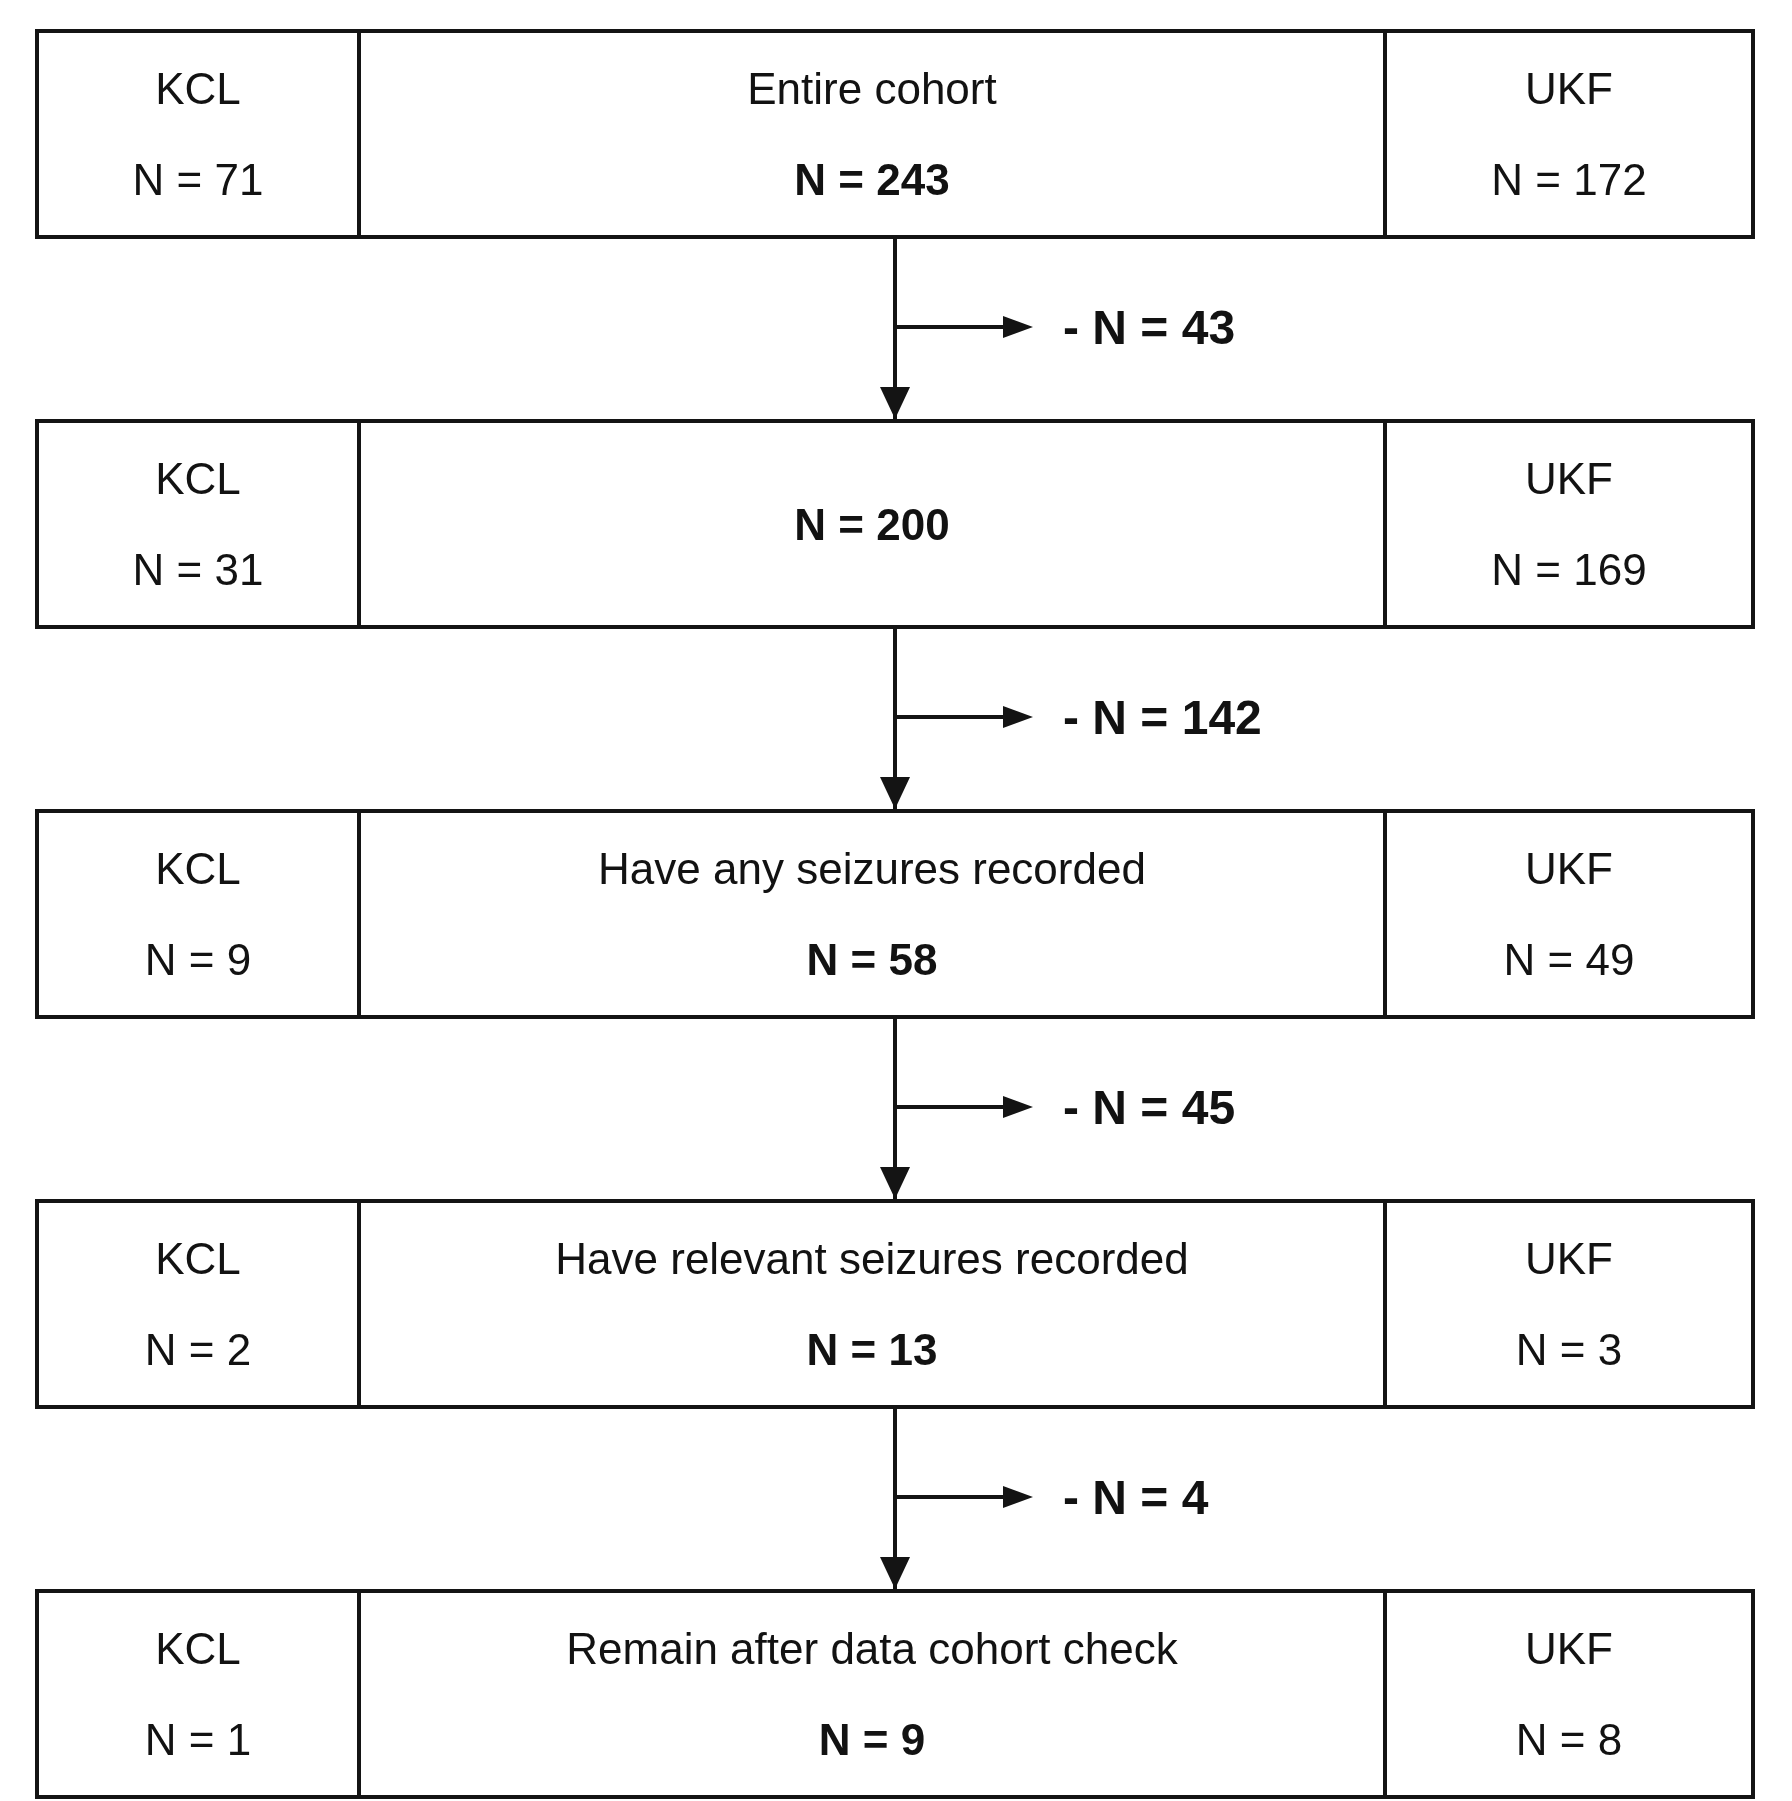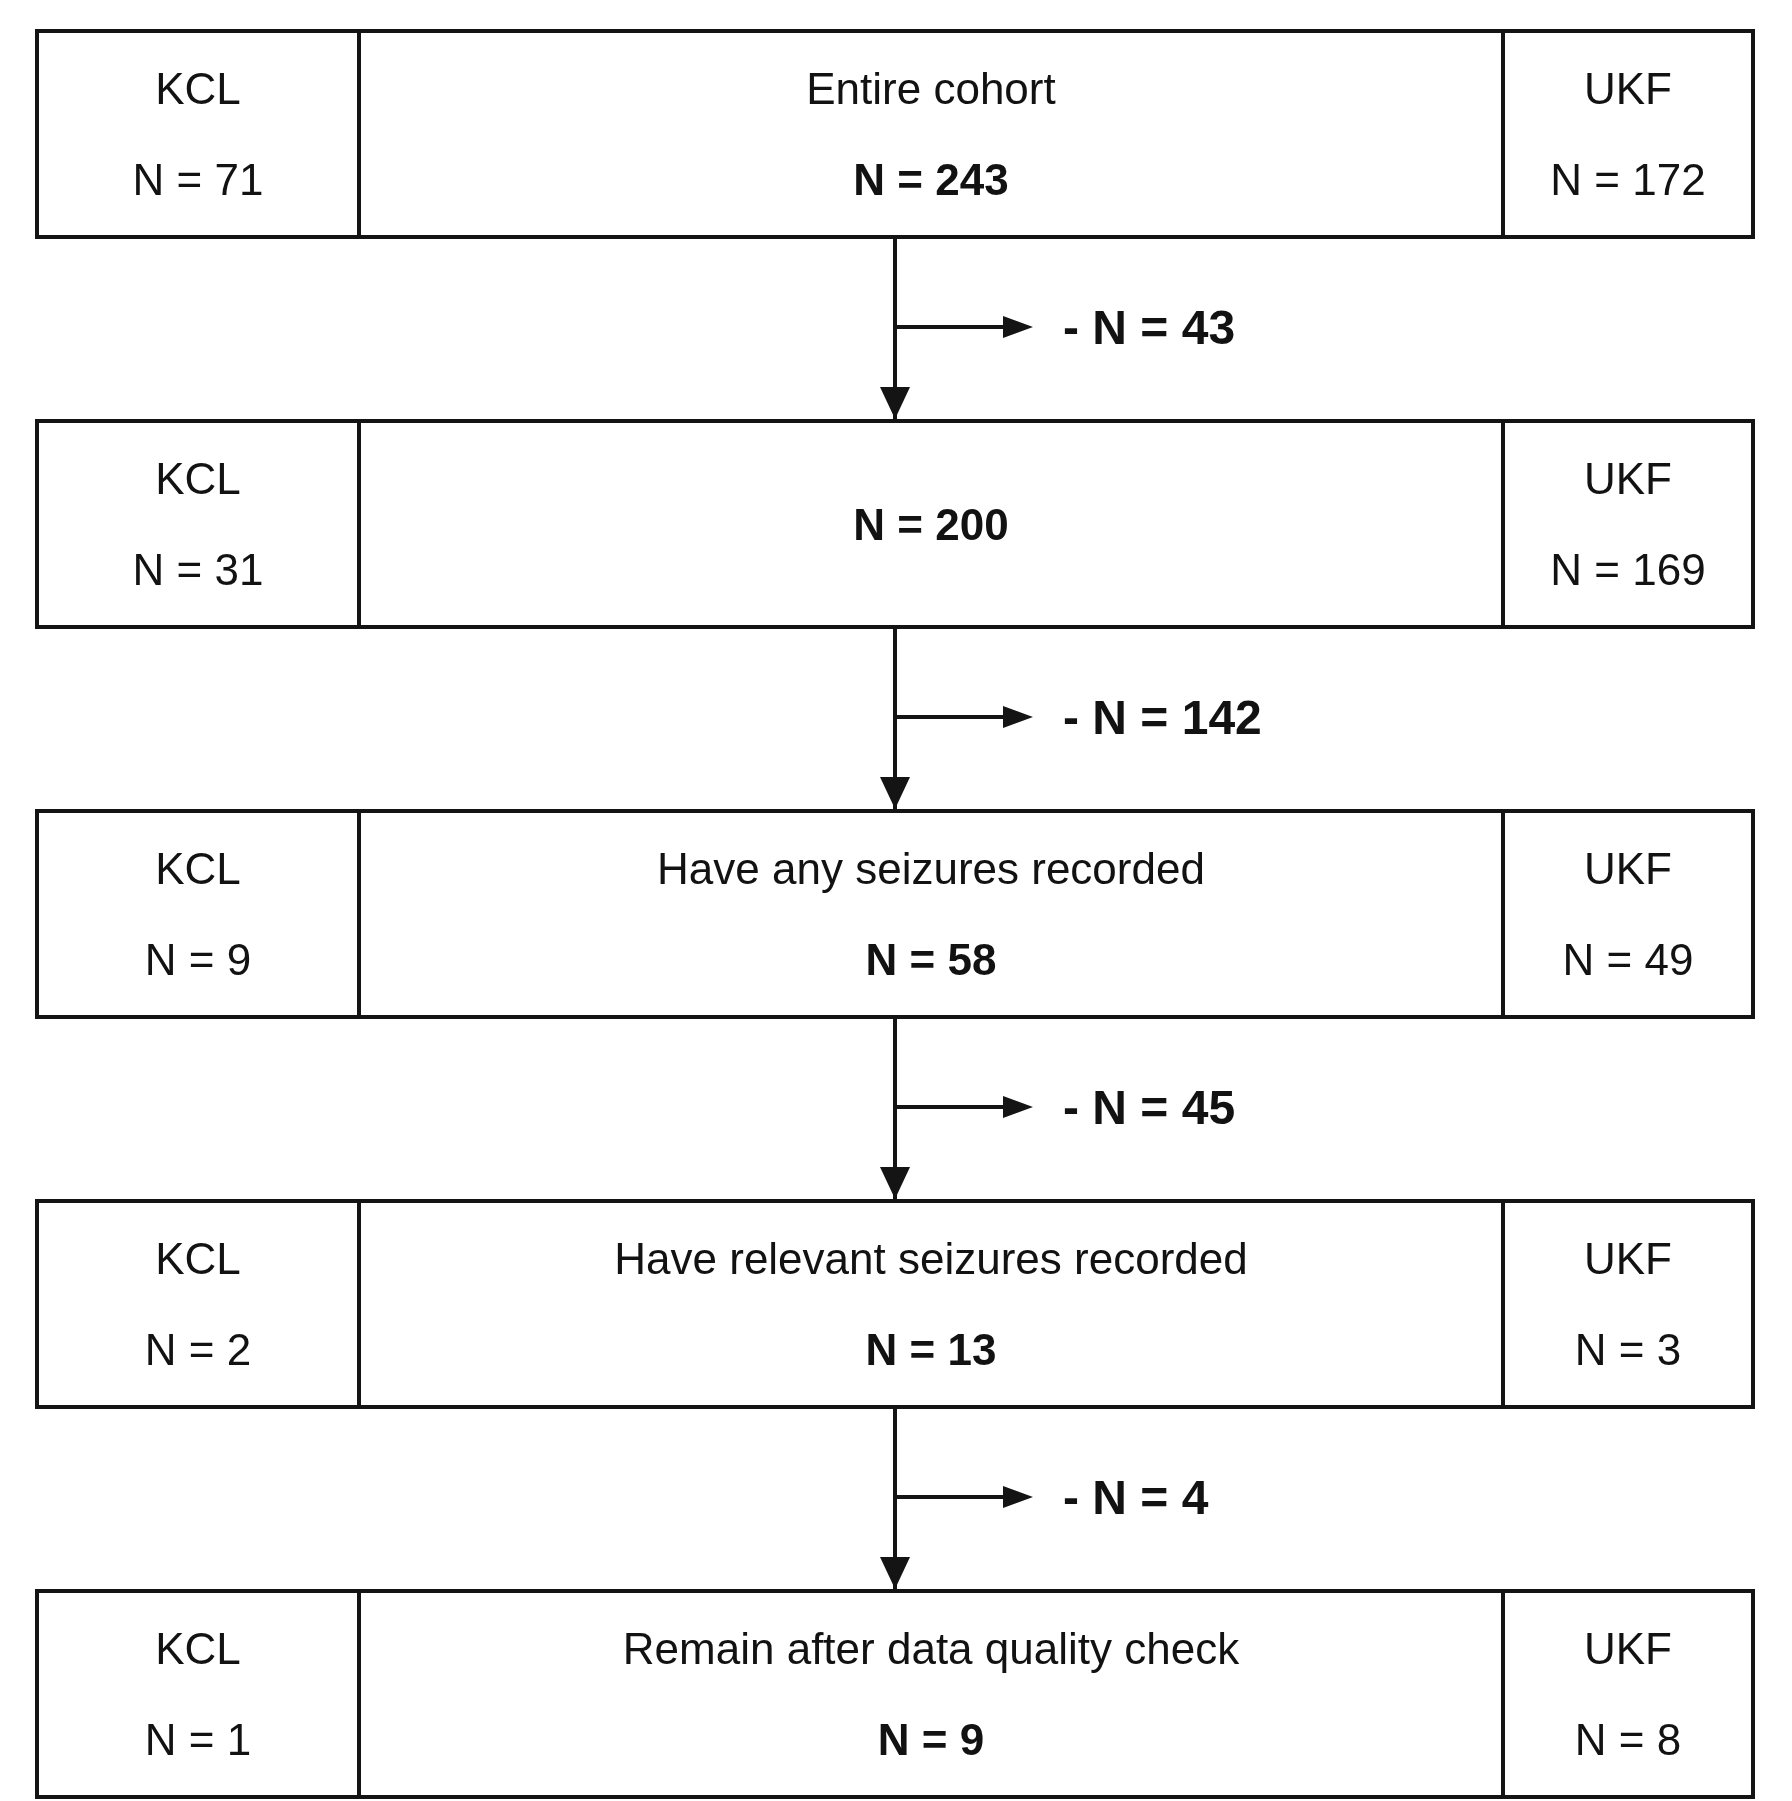--- a/index.html
+++ b/index.html
@@ -37,21 +37,21 @@
     font-size: 44px;
     line-height: 91px;
     box-sizing: border-box;
     white-space: nowrap;
   }
   .cell.site-left {
     width: 322px;
     border-right: 4px solid #141414;
   }
   .cell.site-right {
-    width: 250px;
+    width: 368px;
     border-left: 4px solid #141414;
   }
   .cell.main {
     flex: 1;
     min-width: 0;
   }
   .nbold {
     font-weight: bold;
   }
   .connector {
@@ -200,21 +200,21 @@
     <div class="arrow-right"></div>
     <div class="excl-label">- N = 4</div>
   </div>
 
   <div class="stage">
     <div class="cell site-left">
       <div>KCL</div>
       <div>N = 1</div>
     </div>
     <div class="cell main">
-      <div>Remain after data quality check</div>
+      <div>Remain after data cohort check</div>
       <div class="nbold">N = 9</div>
     </div>
     <div class="cell site-right">
       <div>UKF</div>
       <div>N = 8</div>
     </div>
   </div>
 
 </div>
 

